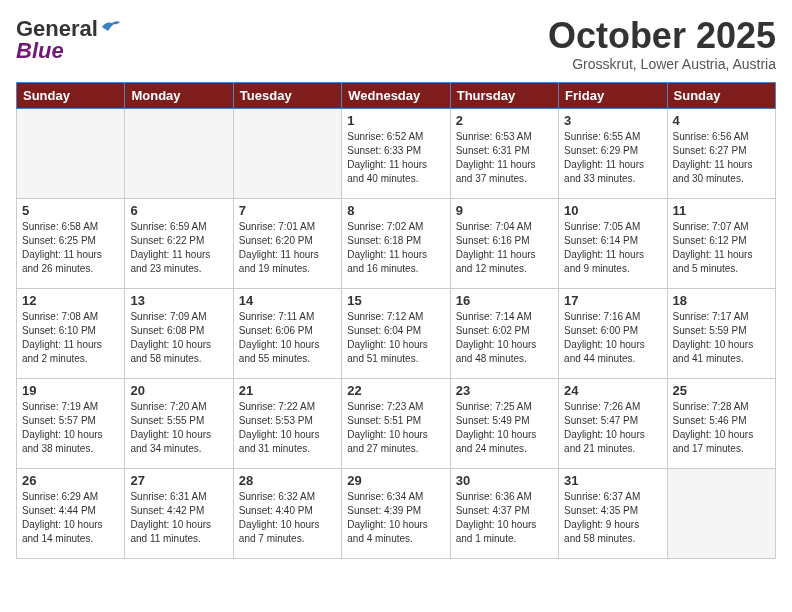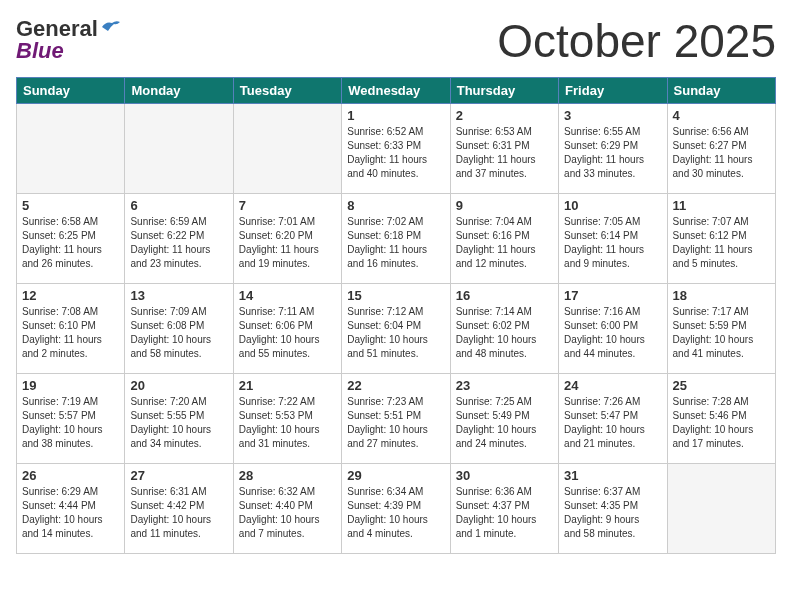--- a/index.html
+++ b/index.html
@@ -19,36 +19,36 @@
     .logo {
       display: flex;
       flex-direction: column;
       align-items: flex-start;
       justify-content: center;
     }
     .title-section {
       text-align: right;
     }
     .month-title {
-      font-size: 46px;
-      font-weight: normal;
+      font-size: 36px;
+      font-weight: bold;
       color: #333;
       line-height: 1.1;
     }
     .subtitle {
       font-size: 14px;
       color: #555;
     }
     .calendar {
       width: 100%;
       border-collapse: collapse;
       border: 1px solid #ccc;
     }
     .calendar th {
-      background-color: #0f766e;
+      background-color: #7f1d1d;
       color: #fff;
       text-align: left;
       padding: 5px 6px;
       font-size: 13px;
       border: 1px solid #5580bb;
     }
     .calendar td {
       border: 1px solid #ccc;
       vertical-align: top;
       padding: 4px 5px;
@@ -84,20 +84,21 @@
     <div style="display:flex; align-items:center;">
       <span style="font-size:22px; font-weight:bold; color:#333;">General</span>
       <svg width="22" height="16" viewBox="0 0 22 16" style="margin-left:2px; margin-top:-4px;">
         <path d="M2,8 Q6,2 12,4 Q16,1 20,3 Q17,6 14,5 Q10,8 8,12 Q5,10 2,8Z" fill="#3a7fc1"></path>
       </svg>
     </div>
     <span style="font-size:22px; font-weight:bold; color:#701a75; margin-top:-4px;font-style:italic;">Blue</span>
   </div>
   <div class="title-section">
     <div class="month-title">October 2025</div>
+    <div class="subtitle">Grosskrut, Lower Austria, Austria</div>
   </div>
 </div>
 
 <table class="calendar">
   <thead>
     <tr>
     <th>Sunday</th>
         <th>Monday</th>
         <th>Tuesday</th>
         <th>Wednesday</th>

